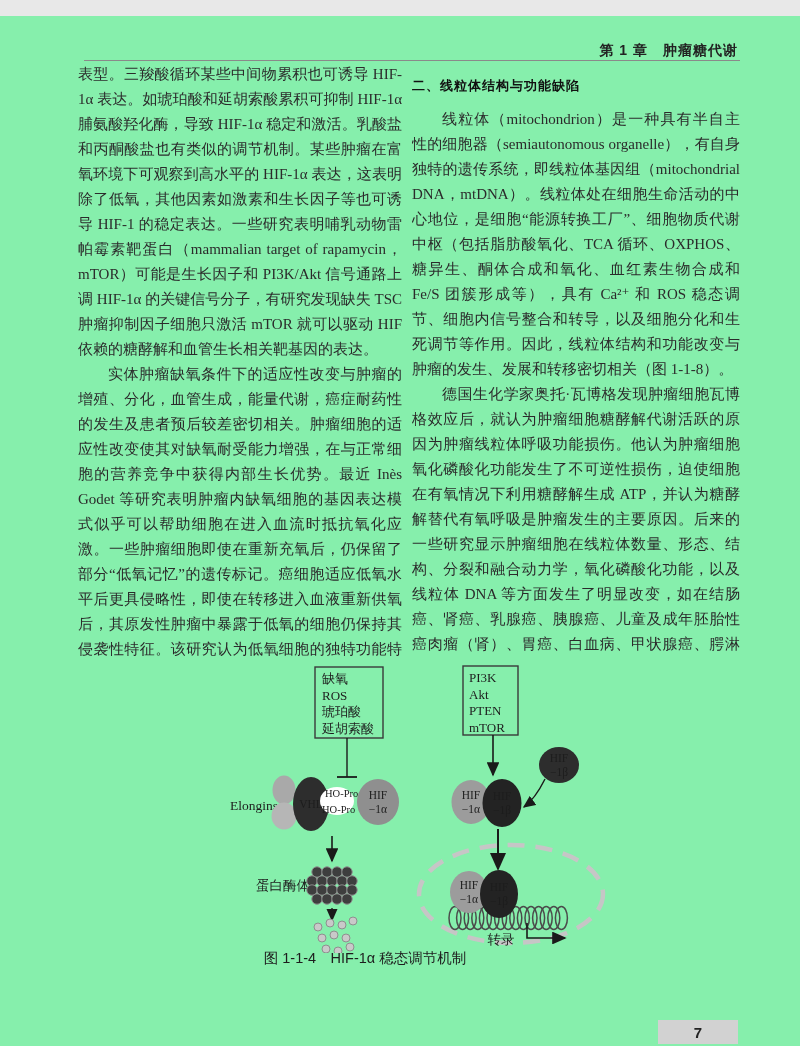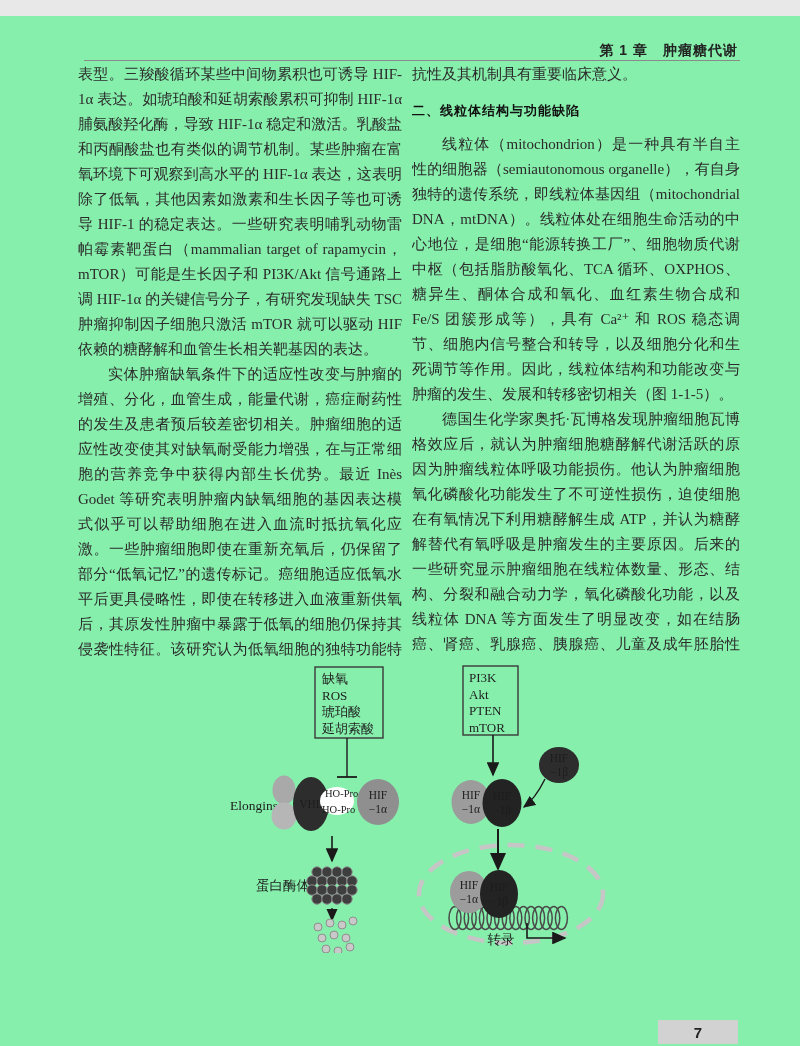--- a/index.html
+++ b/index.html
@@ -56,23 +56,22 @@
 
   <div class="running-head">第 1 章　肿瘤糖代谢</div>
   <div class="head-rule"></div>
 
   <div class="col col-left">
     <p>表型。三羧酸循环某些中间物累积也可诱导 HIF-1α 表达。如琥珀酸和延胡索酸累积可抑制 HIF-1α 脯氨酸羟化酶，导致 HIF-1α 稳定和激活。乳酸盐和丙酮酸盐也有类似的调节机制。某些肿瘤在富氧环境下可观察到高水平的 HIF-1α 表达，这表明除了低氧，其他因素如激素和生长因子等也可诱导 HIF-1 的稳定表达。一些研究表明哺乳动物雷帕霉素靶蛋白（mammalian target of rapamycin，mTOR）可能是生长因子和 PI3K/Akt 信号通路上调 HIF-1α 的关键信号分子，有研究发现缺失 TSC 肿瘤抑制因子细胞只激活 mTOR 就可以驱动 HIF 依赖的糖酵解和血管生长相关靶基因的表达。</p>
     <p class="indent">实体肿瘤缺氧条件下的适应性改变与肿瘤的增殖、分化，血管生成，能量代谢，癌症耐药性的发生及患者预后较差密切相关。肿瘤细胞的适应性改变使其对缺氧耐受能力增强，在与正常细胞的营养竞争中获得内部生长优势。最近 Inès Godet 等研究表明肿瘤内缺氧细胞的基因表达模式似乎可以帮助细胞在进入血流时抵抗氧化应激。一些肿瘤细胞即使在重新充氧后，仍保留了部分“低氧记忆”的遗传标记。癌细胞适应低氧水平后更具侵略性，即使在转移进入血液重新供氧后，其原发性肿瘤中暴露于低氧的细胞仍保持其侵袭性特征。该研究认为低氧细胞的独特功能特征可能是预示肿瘤高转移风险的生物标志物，也可能是用于治疗、预防或限制转移的生物标志物。因此，进一步研究转移部位“低氧记忆”细胞对化疗抵</p>
   </div>
 
   <div class="col col-right">
-    <p>抗性及其机制具有重要临床意义。</p>
     <div class="sec-heading">二、线粒体结构与功能缺陷</div>
-    <p class="indent">线粒体（mitochondrion）是一种具有半自主性的细胞器（semiautonomous organelle），有自身独特的遗传系统，即线粒体基因组（mitochondrial DNA，mtDNA）。线粒体处在细胞生命活动的中心地位，是细胞“能源转换工厂”、细胞物质代谢中枢（包括脂肪酸氧化、TCA 循环、OXPHOS、糖异生、酮体合成和氧化、血红素生物合成和 Fe/S 团簇形成等），具有 Ca²⁺ 和 ROS 稳态调节、细胞内信号整合和转导，以及细胞分化和生死调节等作用。因此，线粒体结构和功能改变与肿瘤的发生、发展和转移密切相关（图 1-1-5）。</p>
+    <p class="indent">线粒体（mitochondrion）是一种具有半自主性的细胞器（semiautonomous organelle），有自身独特的遗传系统，即线粒体基因组（mitochondrial DNA，mtDNA）。线粒体处在细胞生命活动的中心地位，是细胞“能源转换工厂”、细胞物质代谢中枢（包括脂肪酸氧化、TCA 循环、OXPHOS、糖异生、酮体合成和氧化、血红素生物合成和 Fe/S 团簇形成等），具有 Ca²⁺ 和 ROS 稳态调节、细胞内信号整合和转导，以及细胞分化和生死调节等作用。因此，线粒体结构和功能改变与肿瘤的发生、发展和转移密切相关（图 1-1-8）。</p>
     <p class="indent">德国生化学家奥托·瓦博格发现肿瘤细胞瓦博格效应后，就认为肿瘤细胞糖酵解代谢活跃的原因为肿瘤线粒体呼吸功能损伤。他认为肿瘤细胞氧化磷酸化功能发生了不可逆性损伤，迫使细胞在有氧情况下利用糖酵解生成 ATP，并认为糖酵解替代有氧呼吸是肿瘤发生的主要原因。后来的一些研究显示肿瘤细胞在线粒体数量、形态、结构、分裂和融合动力学，氧化磷酸化功能，以及线粒体 DNA 等方面发生了明显改变，如在结肠癌、肾癌、乳腺癌、胰腺癌、儿童及成年胚胎性癌肉瘤（肾）、胃癌、白血病、甲状腺癌、腭淋巴瘤、颊黏膜嗜酸性细胞癌等多种肿瘤组织中发现线粒体形态、结构和功能异常。一系列细胞</p>
   </div>
 
   <svg class="fig-svg" width="665" height="292" viewBox="0 0 665 292">
     <defs>
       <marker id="ah" markerWidth="10" markerHeight="8" refX="8" refY="4" orient="auto">
         <path d="M0,0 L9,4 L0,8 z" fill="#1a1a1a"></path>
       </marker>
     </defs>
 
@@ -205,18 +204,19 @@
       <text x="394" y="242" fill="#ffffff" font-size="11.5" text-anchor="middle">−1α</text>
       <ellipse cx="424" cy="233" rx="19" ry="24" fill="#232323"></ellipse>
       <text x="424" y="230" fill="#ffffff" font-size="11.5" text-anchor="middle">HIF</text>
       <text x="424" y="244" fill="#ffffff" font-size="11.5" text-anchor="middle">−1β</text>
     </g>
 
     <text x="426" y="283" font-size="13.5" text-anchor="middle">转录</text>
     <polyline points="452,262 452,277 490,277" fill="none" stroke="#1a1a1a" stroke-width="1.6" marker-end="url(#ah)"></polyline>
   </svg>
 
+  <div class="fig-caption">图 1-1-4　HIF-1α 稳态调节机制</div>
 
   <div class="page-num">
     <span>7</span>
   </div>
 
 </div>
 
 </body></html>

